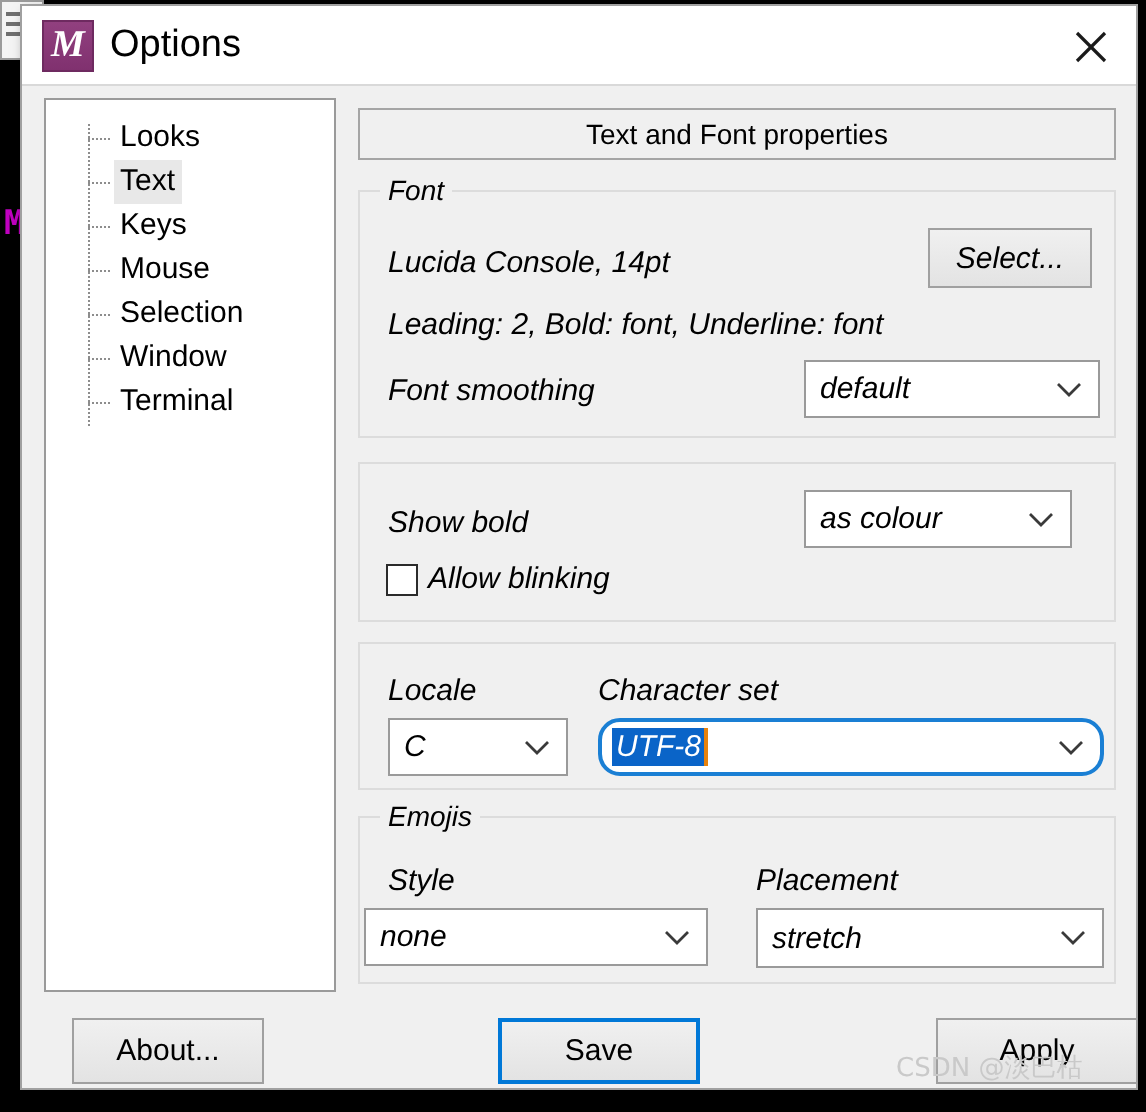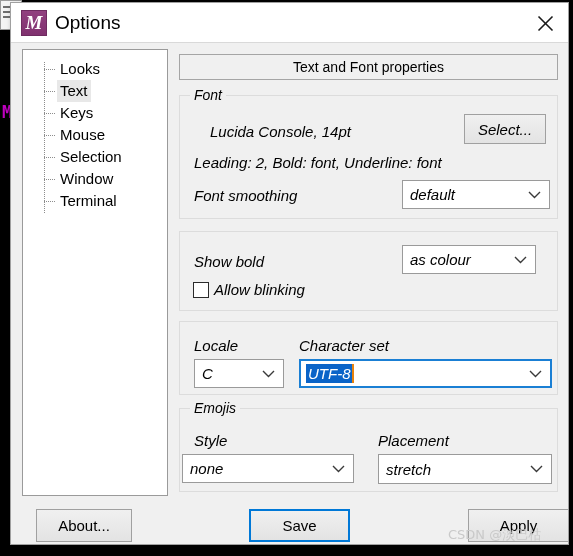--- a/index.html
+++ b/index.html
@@ -387,21 +387,21 @@
       </div>
     </div>
 
     <div id="content-panel">
 
       <div id="tab-header">Text and Font properties</div>
 
       <div class="groupbox" style="top:46px; height:124px;">
         <div class="group-title">Font</div>
 
-        <div class="static-text" style="left:30px; top:26px;">Lucida Console, 14pt</div>
+        <div class="static-text" style="left:14px; top:26px;">Lucida Console, 14pt</div>
 
         <div class="btn" style="left:284px; top:18px; width:82px; height:30px;">Select...</div>
 
         <div class="static-text" style="left:14px; top:57px;">Leading: 2, Bold: font, Underline: font</div>
 
         <div class="static-text" style="left:14px; top:90px;">Font smoothing</div>
 
         <div class="combo" style="left:222px; top:84px; width:148px; height:29px;">
           <span class="combo-text">default</span>
           <span class="combo-arrow">
@@ -437,21 +437,21 @@
           <span class="combo-text">C</span>
           <span class="combo-arrow">
             <svg width="13" height="8" viewBox="0 0 13 8" aria-hidden="true">
               <polyline points="1,1 6.5,6.5 12,1" fill="none" stroke="#3a3a3a" stroke-width="1.4"></polyline>
             </svg>
           </span>
         </div>
 
         <div class="static-text" style="left:119px; top:14px;">Character set</div>
 
-        <div class="combo focused" style="left:119px; top:37px; width:253px; height:29px;">
+        <div class="combo focused" style="left:119px; top:37px; width:253px; height:29px;border-radius:11px;">
           <span class="combo-text">
               <span class="sel">UTF-8</span>
             </span>
           <span class="combo-arrow">
             <svg width="13" height="8" viewBox="0 0 13 8" aria-hidden="true">
               <polyline points="1,1 6.5,6.5 12,1" fill="none" stroke="#3a3a3a" stroke-width="1.4"></polyline>
             </svg>
           </span>
         </div>
       </div>

